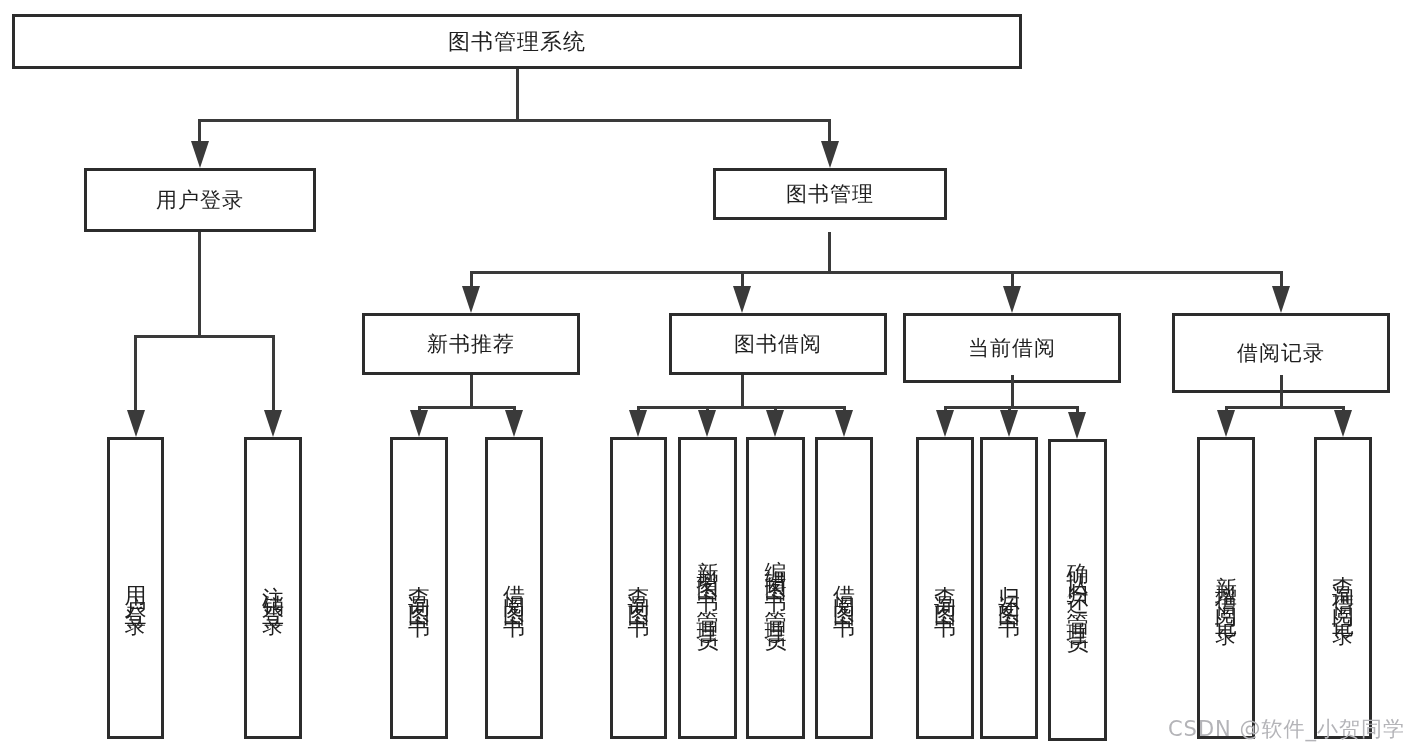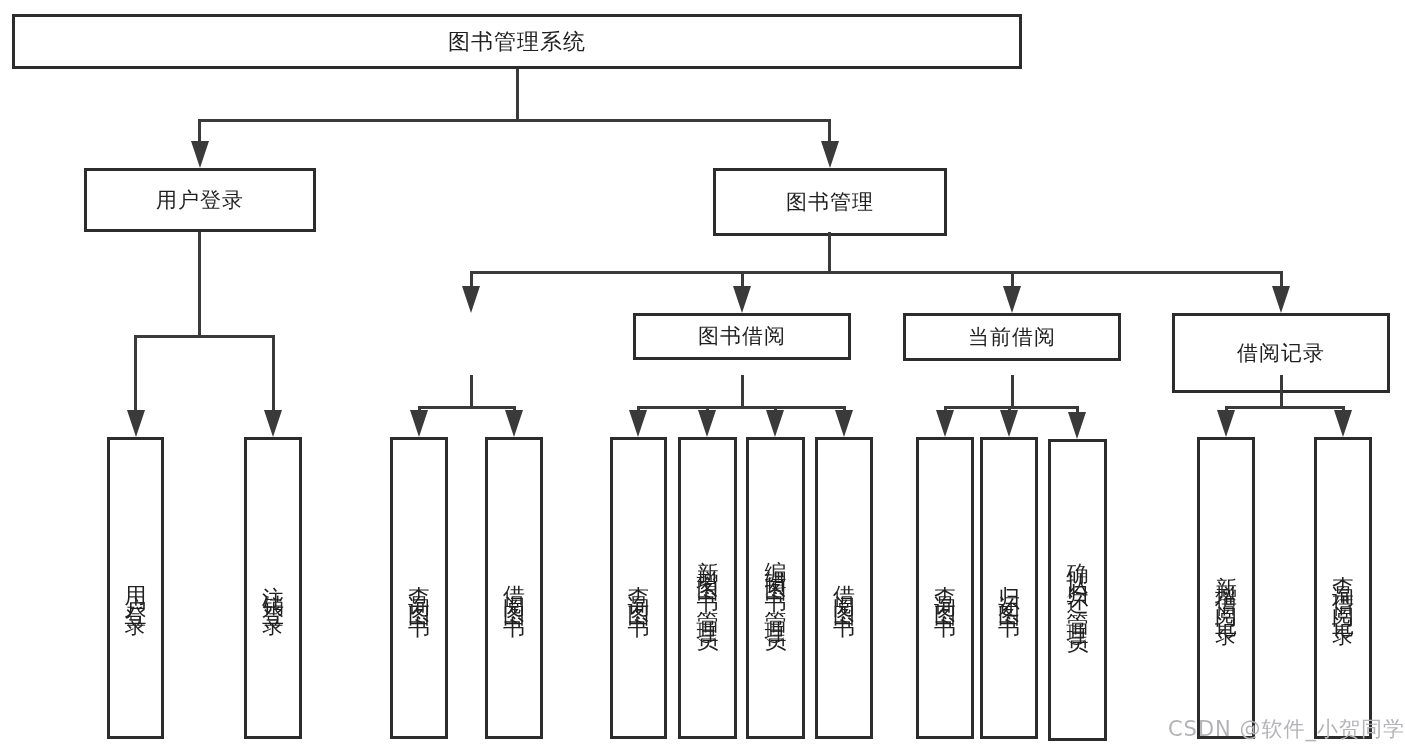--- a/index.html
+++ b/index.html
@@ -50,21 +50,21 @@
   <div class="line" style="left:516px;top:69px;width:3px;height:53px"></div>
   <div class="line" style="left:198px;top:119px;width:633px;height:3px"></div>
   <div class="line" style="left:198px;top:119px;width:3px;height:26px"></div>
   <div class="line" style="left:828px;top:119px;width:3px;height:26px"></div>
   <div class="arrow" style="left:191px;top:141px"></div>
   <div class="arrow" style="left:821px;top:141px"></div>
 
   <div class="box" style="left:84px;top:168px;width:232px;height:64px">
     <span class="lbl">用户登录</span>
   </div>
-  <div class="box" style="left:713px;top:168px;width:234px;height:68px">
+  <div class="box" style="left:713px;top:168px;width:234px;height:52px">
     <span class="lbl">图书管理</span>
   </div>
 
   <div class="line" style="left:198px;top:232px;width:3px;height:106px"></div>
   <div class="line" style="left:134px;top:335px;width:141px;height:3px"></div>
   <div class="line" style="left:134px;top:335px;width:3px;height:78px"></div>
   <div class="line" style="left:272px;top:335px;width:3px;height:78px"></div>
   <div class="arrow" style="left:127px;top:410px"></div>
   <div class="arrow" style="left:264px;top:410px"></div>
 
@@ -72,24 +72,27 @@
   <div class="line" style="left:470px;top:271px;width:812px;height:3px"></div>
   <div class="line" style="left:470px;top:271px;width:3px;height:20px"></div>
   <div class="line" style="left:741px;top:271px;width:3px;height:20px"></div>
   <div class="line" style="left:1011px;top:271px;width:3px;height:20px"></div>
   <div class="line" style="left:1280px;top:271px;width:3px;height:20px"></div>
   <div class="arrow" style="left:462px;top:286px"></div>
   <div class="arrow" style="left:733px;top:286px"></div>
   <div class="arrow" style="left:1003px;top:286px"></div>
   <div class="arrow" style="left:1272px;top:286px"></div>
 
-  <div class="box" style="left:633px;top:313px;width:218px;height:47px">
+  <div class="box" style="left:362px;top:313px;width:218px;height:62px">
+    <span class="lbl">新书推荐</span>
+  </div>
+  <div class="box" style="left:669px;top:313px;width:218px;height:62px">
     <span class="lbl">图书借阅</span>
   </div>
-  <div class="box" style="left:903px;top:313px;width:218px;height:48px">
+  <div class="box" style="left:903px;top:313px;width:218px;height:70px">
     <span class="lbl">当前借阅</span>
   </div>
   <div class="box" style="left:1172px;top:313px;width:218px;height:80px">
     <span class="lbl">借阅记录</span>
   </div>
 
   <div class="line" style="left:470px;top:375px;width:3px;height:33px"></div>
   <div class="line" style="left:419px;top:406px;width:97px;height:3px"></div>
   <div class="line" style="left:418px;top:406px;width:3px;height:9px"></div>
   <div class="line" style="left:513px;top:406px;width:3px;height:9px"></div>

